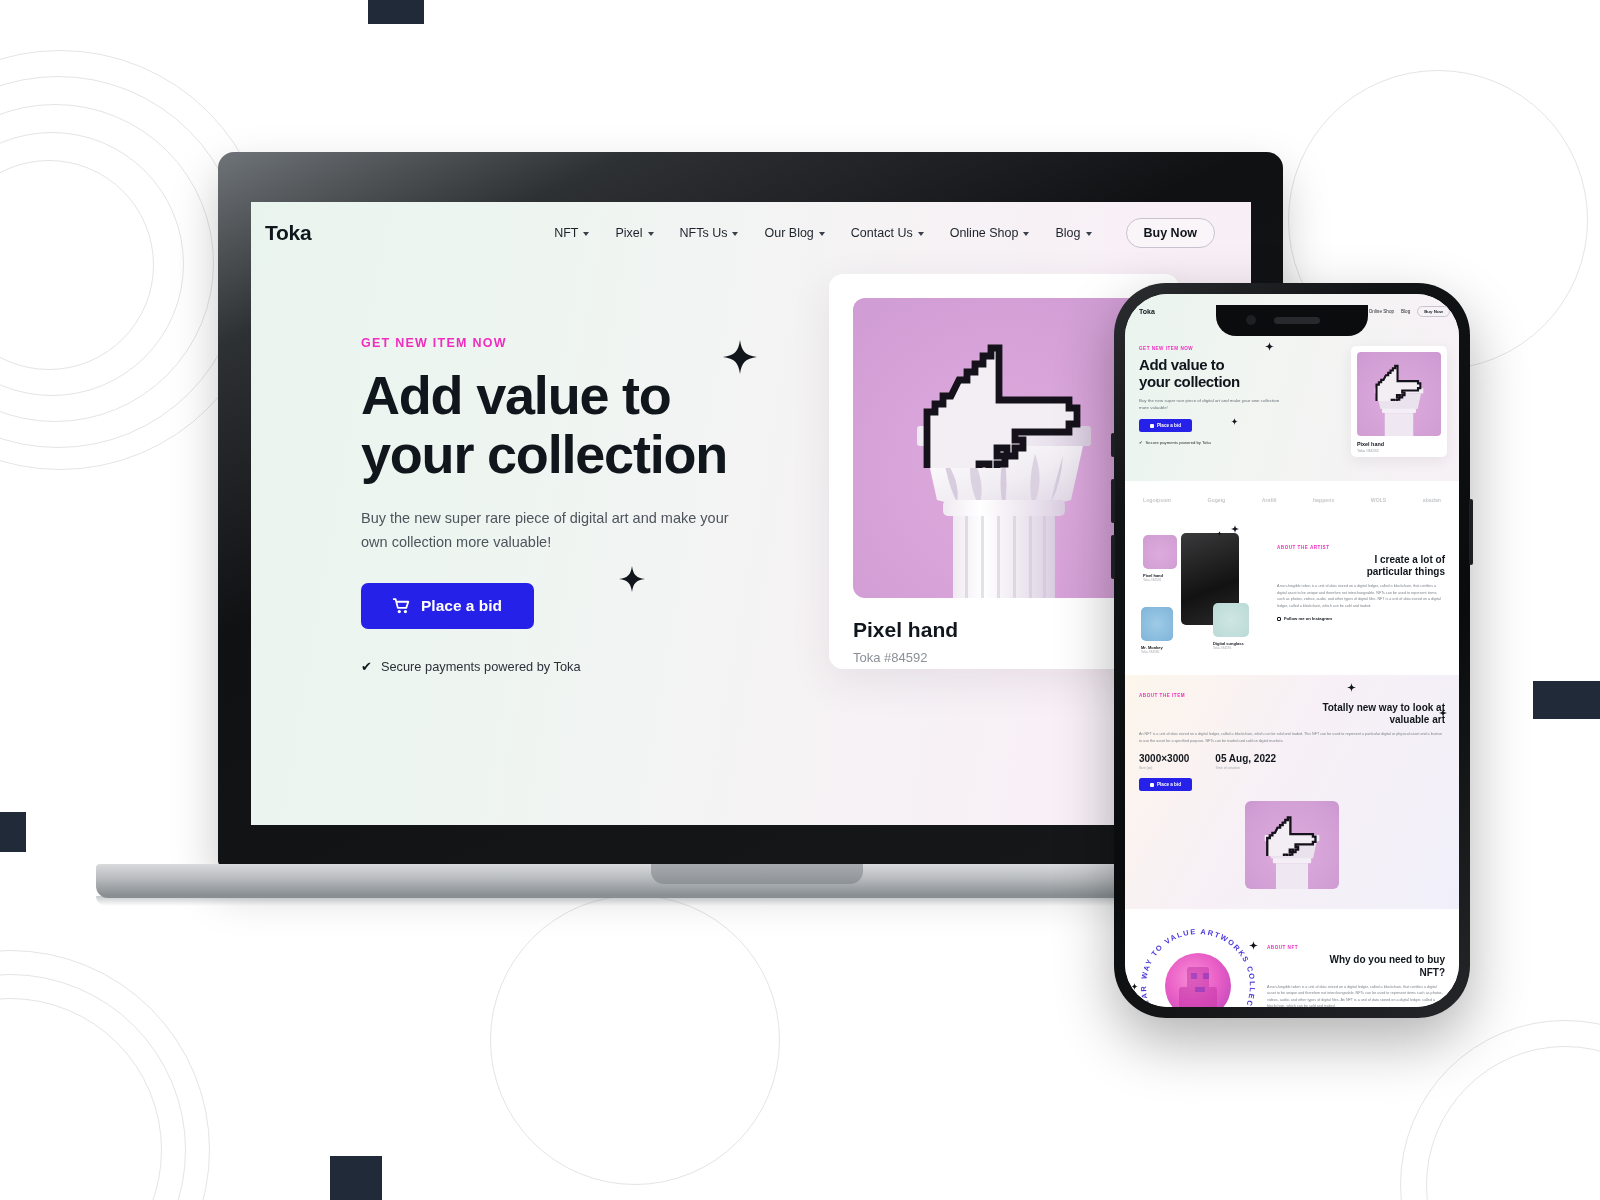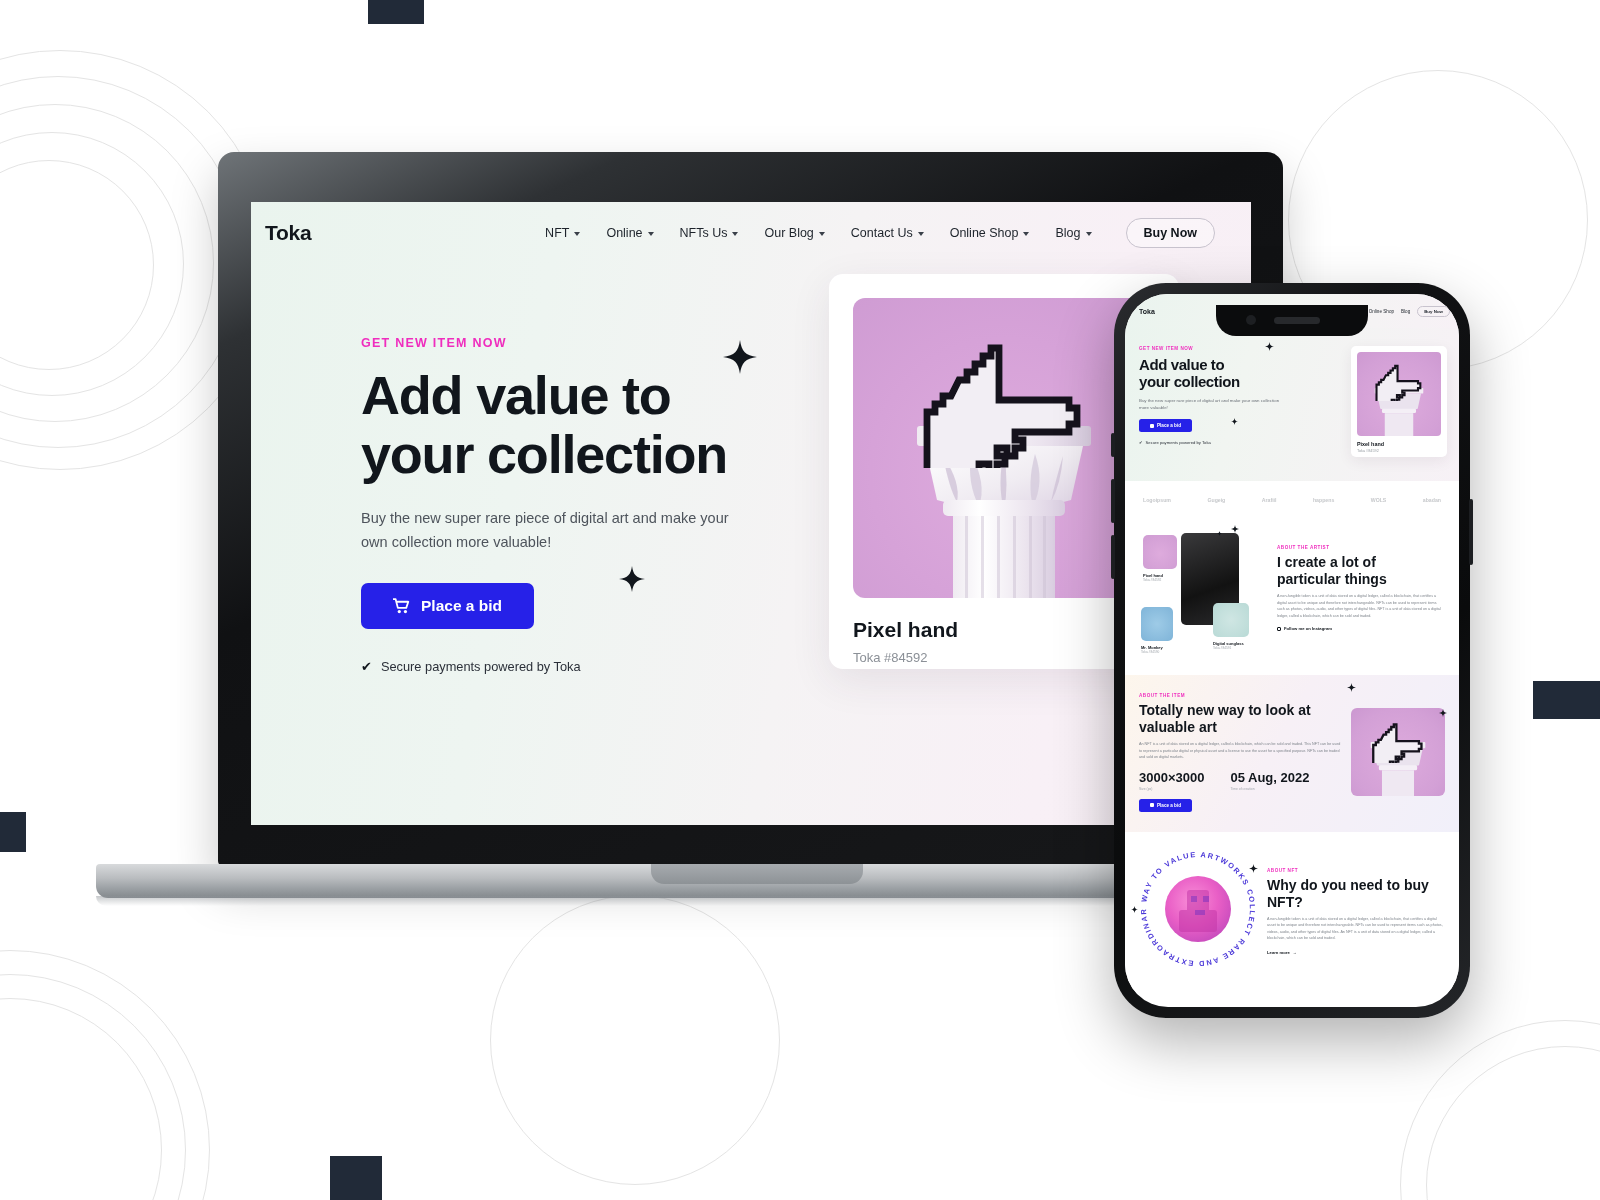--- a/index.html
+++ b/index.html
@@ -141,29 +141,29 @@
   .p-cardtitle { margin-top:5px; font-size:5.4px; font-weight:700; color:#11161c; }
   .p-cardmeta { margin-top:2px; font-size:3.8px; color:#9aa0a6; }
 
   .p-brands { display:flex; justify-content:space-between; align-items:center; padding:16px 18px; background:#fff; }
   .p-brand-logo { font-size:5.2px; color:#c6c8cb; font-weight:600; }
 
   .p-sec2 { background:#fff; padding:10px 14px 18px; display:flex; gap:8px; }
   .p-gallery { width:130px; position:relative; height:128px; }
   .g-tile { position:absolute; border-radius:5px; overflow:hidden; }
   .p-about { flex:1; padding-top:16px; }
-  .p-h2 { margin-top:4px; font-size:14px; line-height:1.22; font-weight:700; color:#11161c; }
+  .p-h2 { margin-top:4px; font-size:10px; line-height:1.22; font-weight:700; color:#11161c;text-align:right; }
   .p-body { margin-top:5px; font-size:3.7px; line-height:1.75; color:#7e848b; }
   .p-link { margin-top:7px; font-size:4.2px; font-weight:700; color:#11161c; display:flex; gap:3px; align-items:center; }
   .g-cap { font-size:4px; font-weight:700; color:#11161c; margin-top:2px; }
   .g-sub { font-size:3.2px; color:#a2a7ad; }
 
-  .p-sec3 { background: linear-gradient(120deg,#fdf6ec 0%,#f7f0f6 45%,#f1f0fa 100%); padding: 18px 14px 20px; display:flex; gap:10px; position:relative; }
+  .p-sec3 { background: linear-gradient(120deg,#fdf6ec 0%,#f7f0f6 45%,#f1f0fa 100%); padding: 18px 14px 20px; display:flex; gap:10px; position:relative;flex-direction:column; }
   .p-stats { margin-top:9px; display:flex; gap:26px; }
-  .p-statnum { font-size:13px; font-weight:700; color:#11161c; }
+  .p-statnum { font-size:10px; font-weight:700; color:#11161c; }
   .p-statlbl { font-size:3.4px; color:#a2a7ad; margin-top:2px; }
   .p-sec3img { width:94px; height:88px; border-radius:6px; background: radial-gradient(circle at 50% 55%, #deabdd 0%, #d3a0d6 70%, #cb97d0 100%); position:relative; overflow:hidden; align-self:center; }
 
   .p-sec4 { background:#fff; padding:18px 14px 26px; display:flex; gap:10px; }
   .p-badge { width:118px; height:118px; position:relative; }
   .p-badge-inner { position:absolute; left:26px; top:26px; width:66px; height:66px; border-radius:50%; overflow:hidden; background: radial-gradient(circle at 42% 38%, #f98fd8 0%, #e95fc6 45%, #b13fb8 100%); }
   .p-why { flex:1; padding-top:18px; }
   .p-btn2 { margin-top:8px; font-size:4.2px; font-weight:700; color:#11161c; display:flex; gap:3px; align-items:center; }
 </style>
 </head>
@@ -210,21 +210,21 @@
     <div class="lt-screen">
 
       <div class="nav">
         <div class="brand">Toka</div>
         <div class="nav-items">
           <div class="nav-item">
             <span>NFT</span>
             <span class="caret"></span>
           </div>
           <div class="nav-item">
-            <span>Online</span>
+            <span>Pixel</span>
             <span class="caret"></span>
           </div>
           <div class="nav-item">
             <span>NFTs Us</span>
             <span class="caret"></span>
           </div>
           <div class="nav-item">
             <span>Our Blog</span>
             <span class="caret"></span>
           </div>

